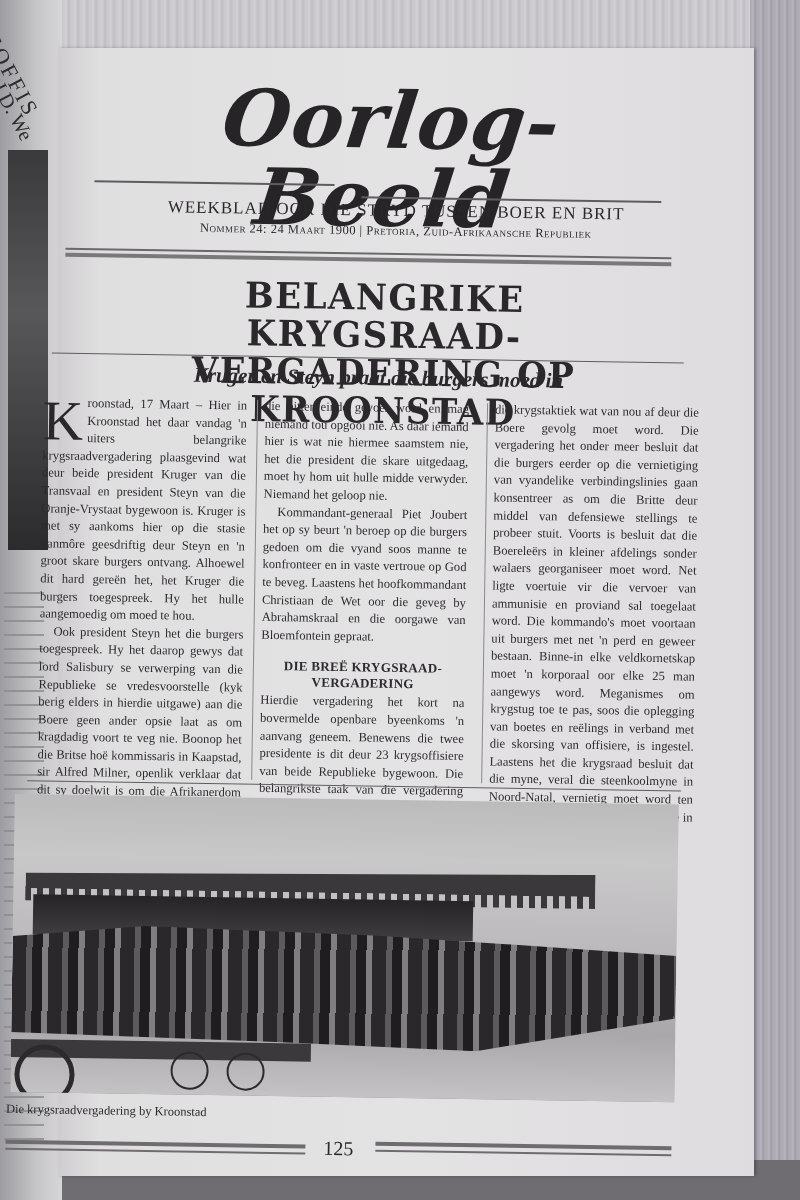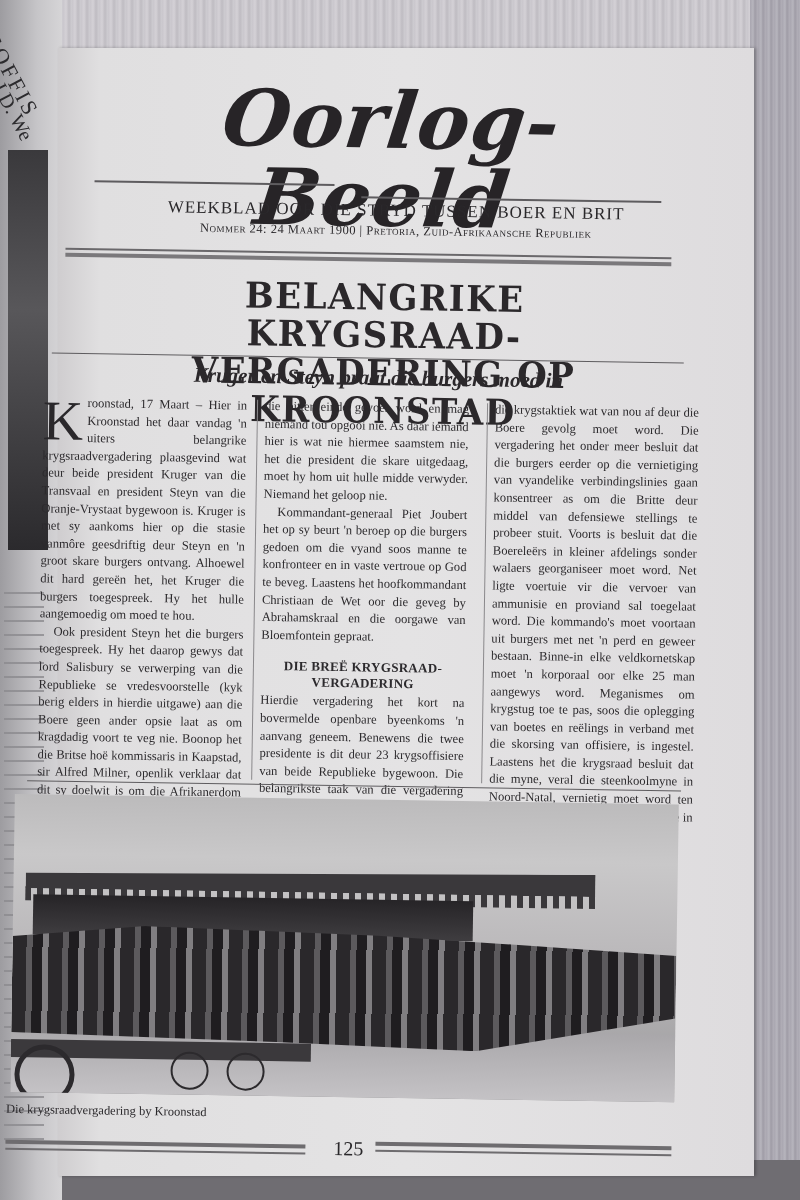--- a/index.html
+++ b/index.html
@@ -132,21 +132,21 @@
     position:absolute; top:255px; width:34px; height:34px; border-radius:50%; border:2px solid #2c2a2d;
   }
   .photo .bike1 { left:160px; } .photo .bike2 { left:216px; }
   .caption {
     position:absolute; left:14px; top:1108px; font-size:12.5px; color:#2a282b;
   }
   .footer-rule { position:absolute; }
   .footer-rule .a { height:4px; background:#6e6c6f; }
   .footer-rule .b { height:2px; background:#6e6c6f; margin-top:4px; }
   .page-num {
-    position:absolute; left:332px; top:1138px; width:40px; text-align:right;
+    position:absolute; left:332px; top:1138px; width:40px; text-align:left;
     font-size:20px; color:#2a282b;
   }
 </style>
 </head>
 <body>
 
 <div class="bg-top"></div>
 <div class="bg-right"></div>
 <div class="bg-bottom"></div>
 

